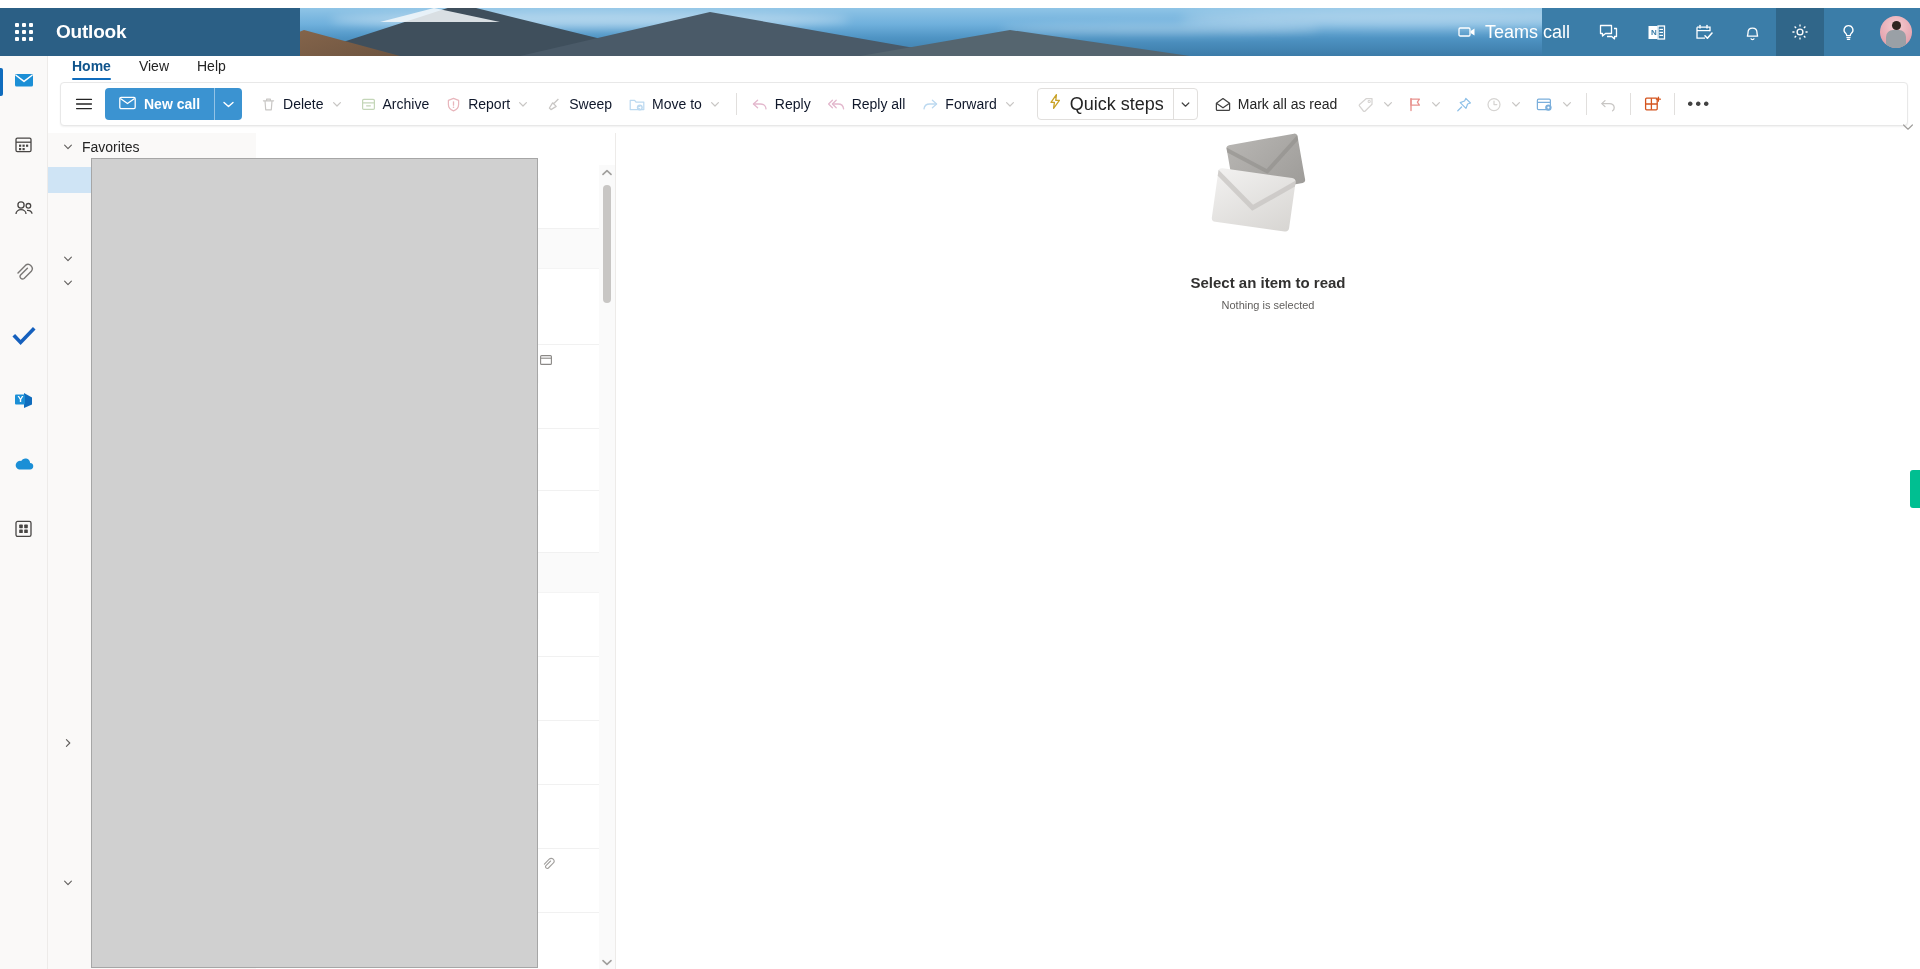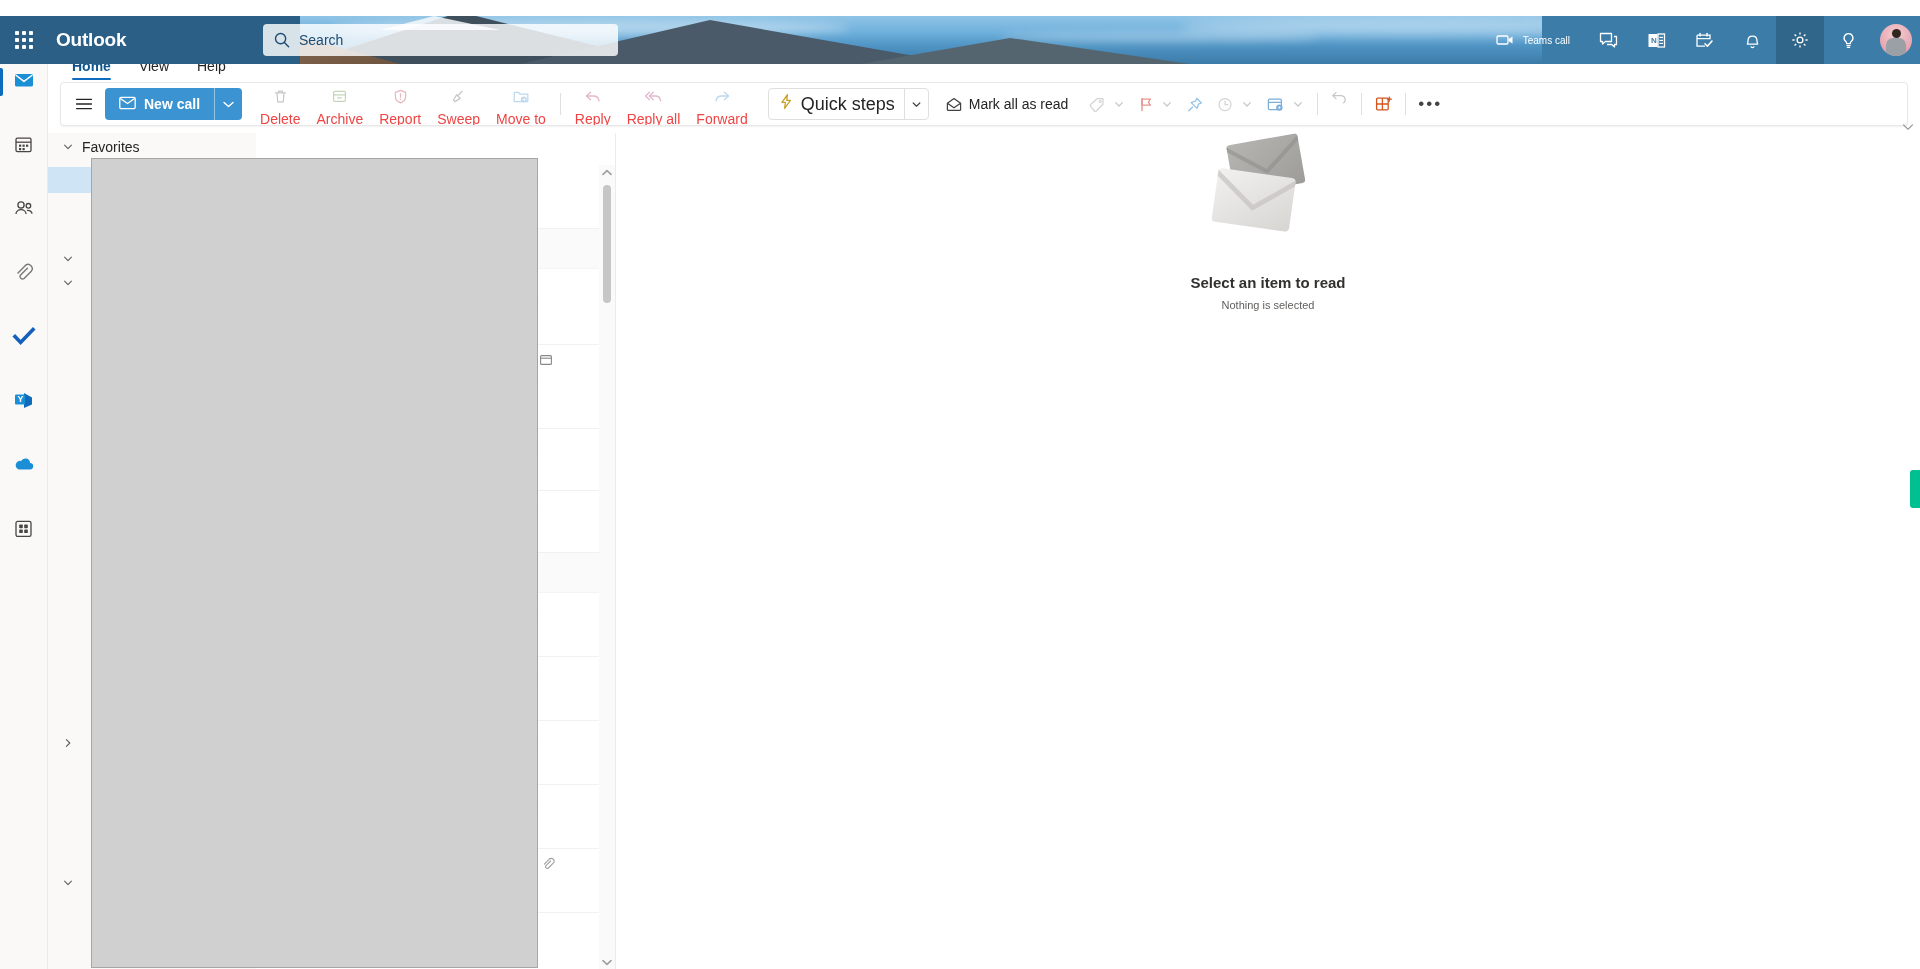--- a/index.html
+++ b/index.html
@@ -7,21 +7,21 @@
   html, body {
     width: 1920px; height: 969px;
     overflow: hidden;
     font-family: "Liberation Sans", sans-serif;
     background: #fff;
     -webkit-font-smoothing: antialiased;
   }
 
   
   #header {
-    position: absolute; top: 16px; left: 0;
+    position: absolute; top: 8px; left: 0;
     width: 1920px; height: 48px;
     background: linear-gradient(180deg,#2c6289 0%,#3b7da8 40%,#4f9ac4 100%);
     overflow: hidden;
     display: flex; align-items: center;
     z-index: 40;
   }
   
   #banner {
     position: absolute; inset: 0;
     background:
@@ -109,21 +109,21 @@
 
   #header-actions {
     position:absolute; z-index:3; right:0; top:0; height:48px;
     display:flex; align-items:center;
   }
   .hdr-btn {
     height:48px; min-width:48px;
     display:flex; align-items:center; justify-content:center;
     color:#fff; cursor:pointer; gap:8px;
   }
-  .hdr-btn.labeled { padding: 0 14px 0 12px; font-size:10px;text-align:center; }
+  .hdr-btn.labeled { padding: 0 14px 0 12px; font-size:18px;text-align:center; }
   .hdr-btn.active { background: rgba(0,0,0,.18); }
   .hdr-btn svg { display:block; }
   #avatar-btn { width:48px; }
   #avatar {
     width:32px; height:32px; border-radius:50%;
     background: radial-gradient(circle at 50% 32%, #f6cdd2 0%, #e8aab4 60%, #d8949f 100%);
     overflow:hidden; position:relative;
   }
   #avatar .head { position:absolute; left:50%; top:5px; width:9px; height:9px;
      margin-left:-4.5px; border-radius:50%; background:#30251f; }
@@ -174,21 +174,21 @@
     box-shadow: 0 1px 2px rgba(0,0,0,.06);
     display:flex; align-items:center;
     padding: 0 6px;
     overflow:hidden;
   }
   .rb {
     display:flex; align-items:center; gap:6px;
     height:32px; padding: 0 8px; border-radius:4px;
     font-size:14px; color:#242424; white-space:nowrap; cursor:pointer;
   }
-  .rb.dim { color:#ef4444;flex-direction:column; }
+  .rb.dim { color:#0f172a; }
   .rb.icononly { padding: 0 6px; }
   .rb svg { display:block; flex:none; }
   .caret { width:14px; height:14px; flex:none; cursor:pointer; }
   .rb-sep { width:1px; height:22px; background:#e1dfdd; margin: 0 6px; flex:none; }
   #newmail {
     display:flex; align-items:center; height:32px; margin-left:4px; margin-right:10px;
     border-radius:4px; overflow:hidden; flex:none;
   }
   #newmail .main {
     background:#3b93d1; color:#fff; font-size:14px; font-weight:bold;
@@ -332,29 +332,20 @@
         <i></i>
         <i></i>
         <i></i>
         <i></i>
         <i></i>
         <i></i>
       </div>
   </div>
   <div id="brand">Outlook</div>
 
-  <div id="searchbox">
-    <span class="sicon">
-      <svg width="18" height="18" viewBox="0 0 18 18">
-        <circle cx="7.6" cy="7.6" r="5.1" fill="none" stroke="#1b4c73" stroke-width="1.4"></circle>
-        <line x1="11.4" y1="11.4" x2="15.6" y2="15.8" stroke="#1b4c73" stroke-width="1.4" stroke-linecap="round"></line>
-      </svg>
-    </span>
-    <input type="text" placeholder="Search" style="">
-  </div>
 
   <div id="header-actions">
     <div class="hdr-btn labeled">
       <span>
         <svg width="20" height="20" viewBox="0 0 20 20">
           <rect x="2" y="6" width="11" height="8" rx="1.2" fill="none" stroke="#fff" stroke-width="1.3"></rect>
           <path d="M13.6 9 L17.5 6.6 L17.5 13.4 L13.6 11 Z" fill="#fff"></path>
         </svg>
       </span>
       <span>Teams call</span>

